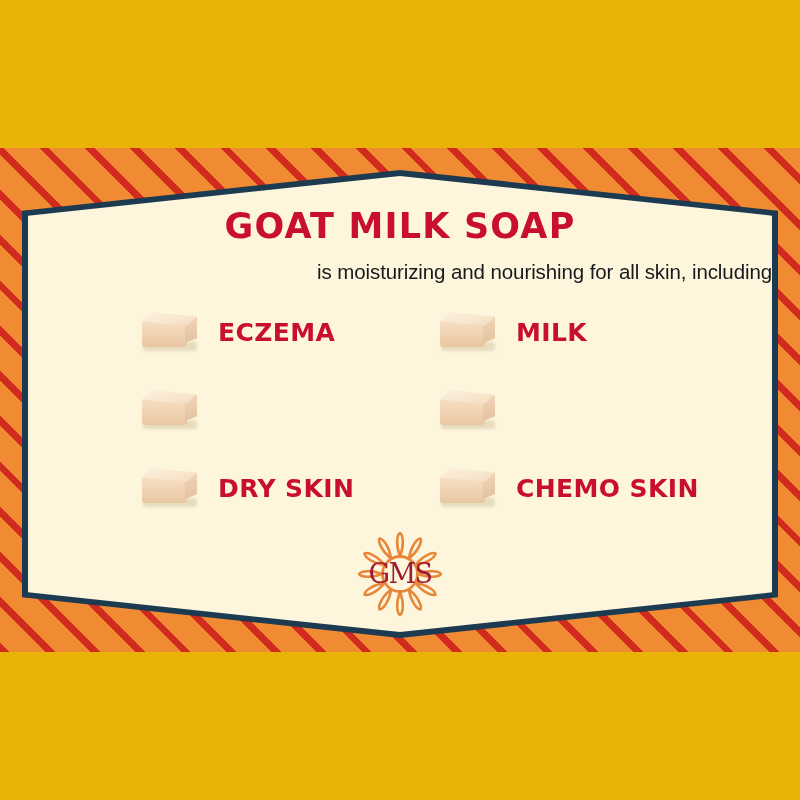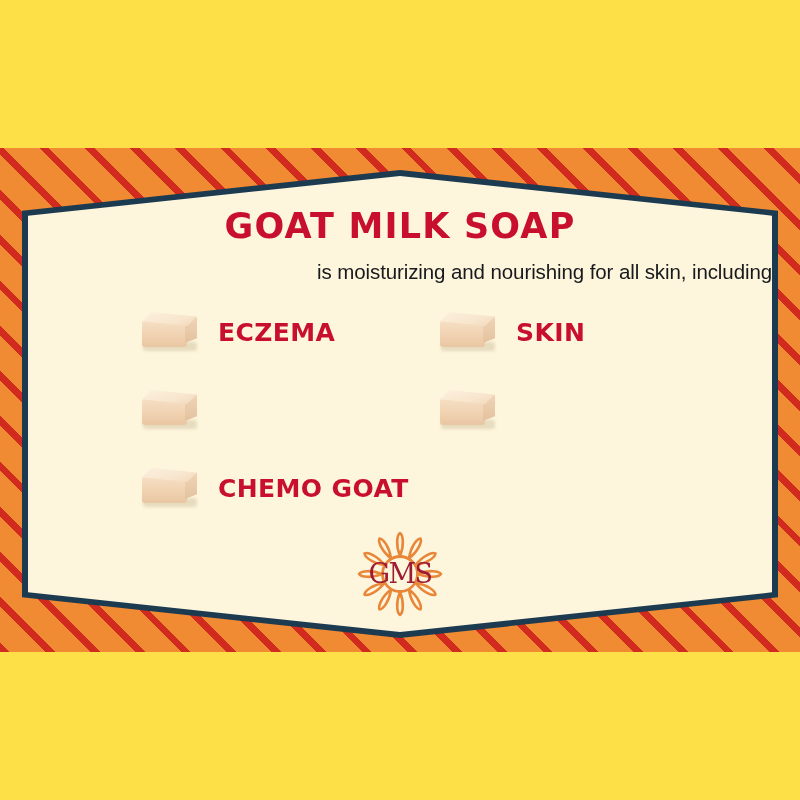--- a/index.html
+++ b/index.html
@@ -11,21 +11,21 @@
     width: 800px;
     height: 800px;
     font-family: "Liberation Sans", sans-serif;
     overflow: hidden;
   }
 
   #canvas {
     position: relative;
     width: 800px;
     height: 800px;
-    background: #fde047;
+    background: #eab308;
     overflow: hidden;
   }
 
   
   #stripe-band {
     position: absolute;
     left: 0;
     top: 148px;
     width: 800px;
     height: 504px;
@@ -227,50 +227,59 @@
         <div class="cond-label">ECZEMA</div>
       </div>
 
       <div class="cond-item">
         <div class="soap-wrap">
           <div class="soap-shadow"></div>
           <div class="soap-front"></div>
           <div class="soap-side"></div>
           <div class="soap-top"></div>
         </div>
-        <div class="cond-label">SKIN</div>
-      </div>
-
-      <div class="cond-item">
-        <div class="soap-wrap">
-          <div class="soap-shadow"></div>
-          <div class="soap-front"></div>
-          <div class="soap-side"></div>
-          <div class="soap-top"></div>
-        </div>
-      </div>
-
-      <div class="cond-item">
-        <div class="soap-wrap">
-          <div class="soap-shadow"></div>
-          <div class="soap-front"></div>
-          <div class="soap-side"></div>
-          <div class="soap-top"></div>
-        </div>
-      </div>
-
-
-      <div class="cond-item">
-        <div class="soap-wrap">
-          <div class="soap-shadow"></div>
-          <div class="soap-front"></div>
-          <div class="soap-side"></div>
-          <div class="soap-top"></div>
-        </div>
-        <div class="cond-label">CHEMO GOAT</div>
+        <div class="cond-label">MILK</div>
+      </div>
+
+      <div class="cond-item">
+        <div class="soap-wrap">
+          <div class="soap-shadow"></div>
+          <div class="soap-front"></div>
+          <div class="soap-side"></div>
+          <div class="soap-top"></div>
+        </div>
+      </div>
+
+      <div class="cond-item">
+        <div class="soap-wrap">
+          <div class="soap-shadow"></div>
+          <div class="soap-front"></div>
+          <div class="soap-side"></div>
+          <div class="soap-top"></div>
+        </div>
+      </div>
+
+      <div class="cond-item">
+        <div class="soap-wrap">
+          <div class="soap-shadow"></div>
+          <div class="soap-front"></div>
+          <div class="soap-side"></div>
+          <div class="soap-top"></div>
+        </div>
+        <div class="cond-label">DRY SKIN</div>
+      </div>
+
+      <div class="cond-item">
+        <div class="soap-wrap">
+          <div class="soap-shadow"></div>
+          <div class="soap-front"></div>
+          <div class="soap-side"></div>
+          <div class="soap-top"></div>
+        </div>
+        <div class="cond-label">CHEMO SKIN</div>
       </div>
 
     </div>
 
     <div id="logo">
       <svg width="92" height="92" viewBox="0 0 92 92">
         <g fill="none" stroke="#E8873A" stroke-width="2.6" stroke-linecap="round" stroke-linejoin="round">
           <g id="petals">
             <path d="M46 28 C 41.5 17, 43 7, 46 5 C 49 7, 50.5 17, 46 28 Z"></path>
             <path d="M46 28 C 41.5 17, 43 7, 46 5 C 49 7, 50.5 17, 46 28 Z" transform="rotate(30 46 46)"></path>

